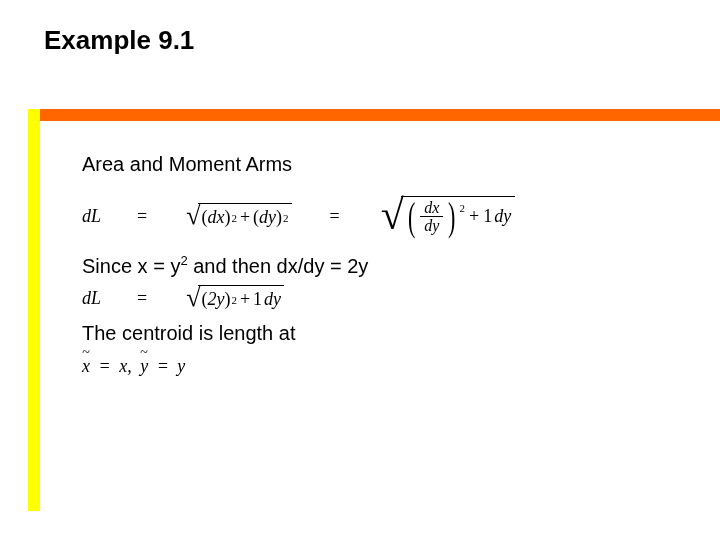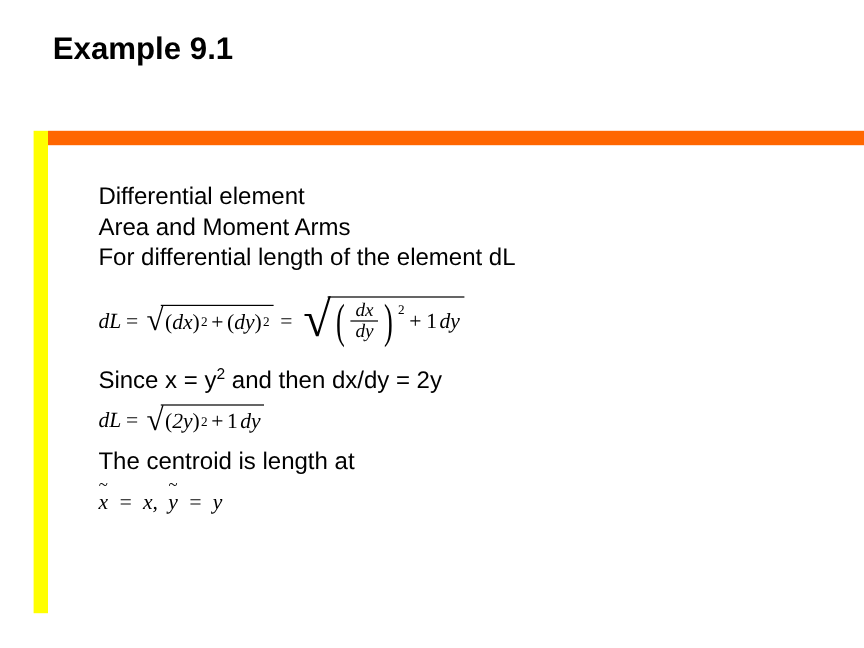--- a/index.html
+++ b/index.html
@@ -55,20 +55,21 @@
   .eq-block {
     margin-top: 18px;
     margin-bottom: 16px;
   }
   .eq-row {
     display: flex;
     align-items: center;
     font-family: 'Times New Roman', Times, serif;
     font-size: 18px;
     font-style: italic;
+    gap: 32px;
   }
   .eq-row .rm { font-style: normal; }
   .sqrt {
     display: inline-flex;
     align-items: center;
     margin-left: 3px;
   }
   .surd {
     font-style: normal;
     font-size: 26px;
@@ -149,23 +150,21 @@
 </head>
 <body>
 
 <div class="slide">
   <div class="title">Example 9.1</div>
 
   <div class="yellow-bar"></div>
   <div class="orange-bar"></div>
 
   <div class="body">
-    <p>Differential element</p>
     <p>Area and Moment Arms</p>
-    <p>For differential length of the element dL</p>
 
     <div class="eq-block">
       <div class="eq-row">
         <span>dL</span>
         <span class="rm" style="margin:0 4px;">=</span>
 
         <span class="sqrt">
           <span class="surd">√</span>
           <span class="radicand">
             <span class="paren">(</span>

